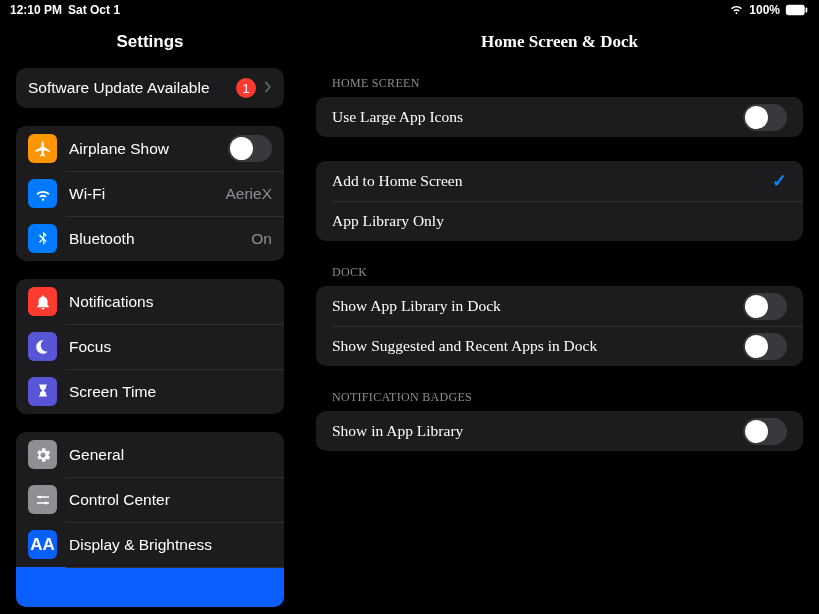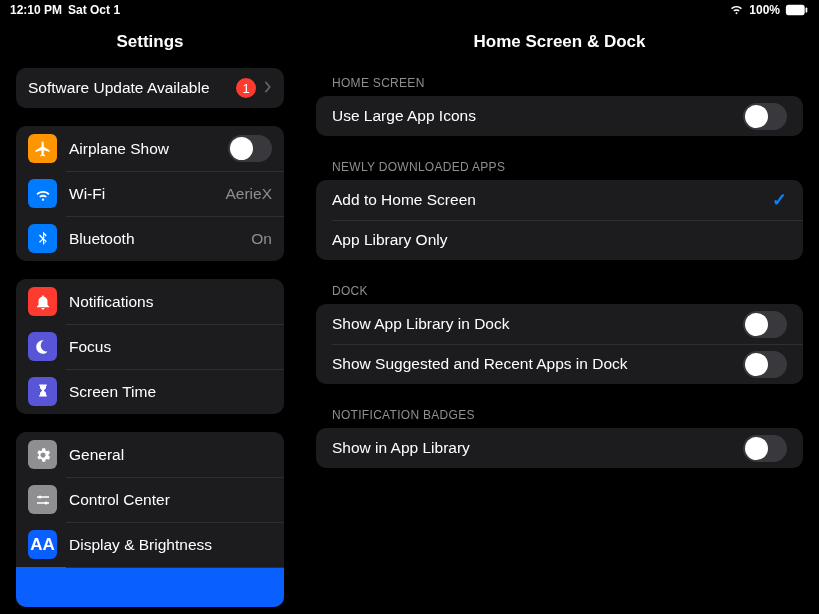--- a/index.html
+++ b/index.html
@@ -24,21 +24,21 @@
   .row .value { color: #8e8e93; font-size: 15.5px; margin-left: auto; }
   .row .chevron { margin-left: 8px; color: #636367; }
   .row.selected { background: #0a60ff; }
   .badge { background: #ff3b30; color: #fff; border-radius: 999px; min-width: 20px; height: 20px; font-size: 13px; display: inline-flex; align-items: center; justify-content: center; padding: 0 6px; margin-left: auto; }
   .toggle { width: 44px; height: 27px; border-radius: 999px; position: relative; flex-shrink: 0; margin-left: auto; }
   .toggle .knob { width: 23px; height: 23px; border-radius: 50%; background: #fff; position: absolute; top: 2px; }
   .toggle.off { background: #39393d; }
   .toggle.off .knob { left: 2px; }
 
   
-  .detail { flex: 1; height: 100%; background: #000; padding-top: 22px; overflow-y: auto; }
+  .detail { flex: 1; height: 100%; background: #000; padding-top: 22px; overflow-y: auto; font-family: Liberation Serif, serif; }
   .detail-title { text-align: center; font-size: 17px; font-weight: 600; padding: 10px 0 24px; }
   .section-header { color: #8e8e93; font-size: 12px; text-transform: uppercase; padding: 0 32px 6px; letter-spacing: 0.3px; }
   .dgroup { margin: 0 16px 24px; background: #1c1c1e; border-radius: 10px; overflow: hidden; }
   .drow { display: flex; align-items: center; padding: 1px 16px; min-height: 40px; position: relative; }
   .drow + .drow::before { content: ""; position: absolute; left: 16px; right: 0; top: 0; height: 1px; background: #2f2f33; }
   .drow .label { font-size: 15.5px; flex: 1; }
   .check { color: #0a84ff; font-size: 18px; font-weight: 600; }
 
   .icon svg { width: 18px; height: 18px; }
 </style>
@@ -179,21 +179,20 @@
     <div class="section-header">HOME SCREEN</div>
     <div class="dgroup">
       <div class="drow">
         <span class="label">Use Large App Icons</span>
         <span class="toggle off">
             <span class="knob"></span>
           </span>
       </div>
     </div>
 
-    <div class="section-header">NEWLY DOWNLOADED APPS</div>
     <div class="dgroup">
       <div class="drow">
         <span class="label">Add to Home Screen</span>
         <span class="check">✓</span>
       </div>
       <div class="drow">
         <span class="label">App Library Only</span>
       </div>
     </div>
 

